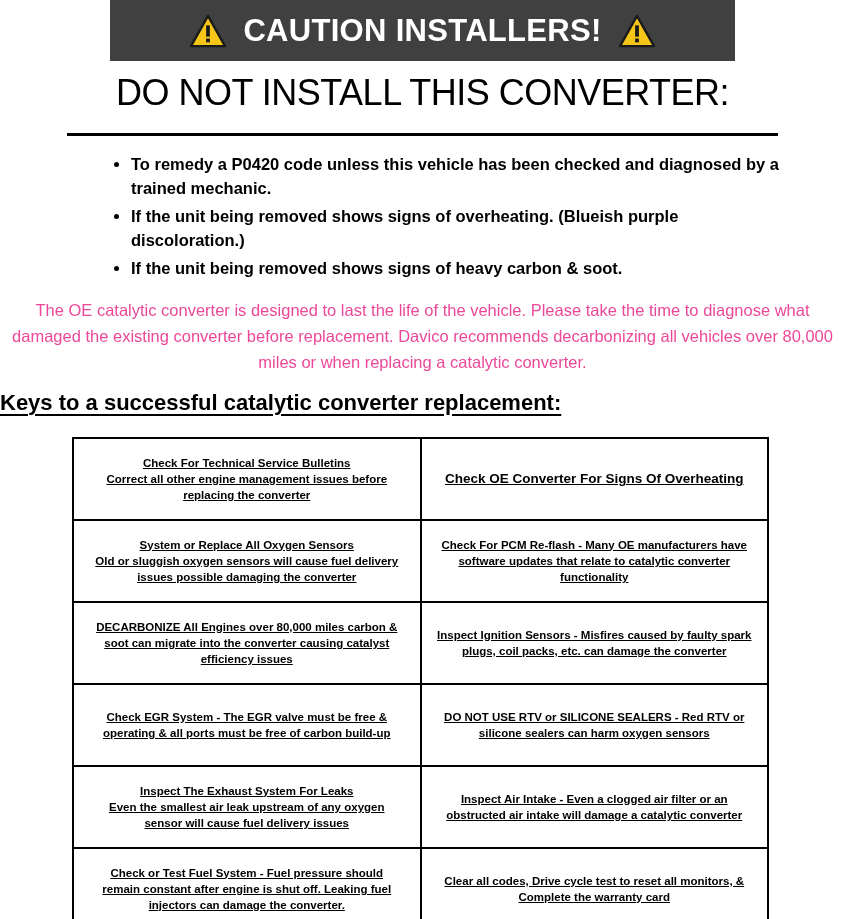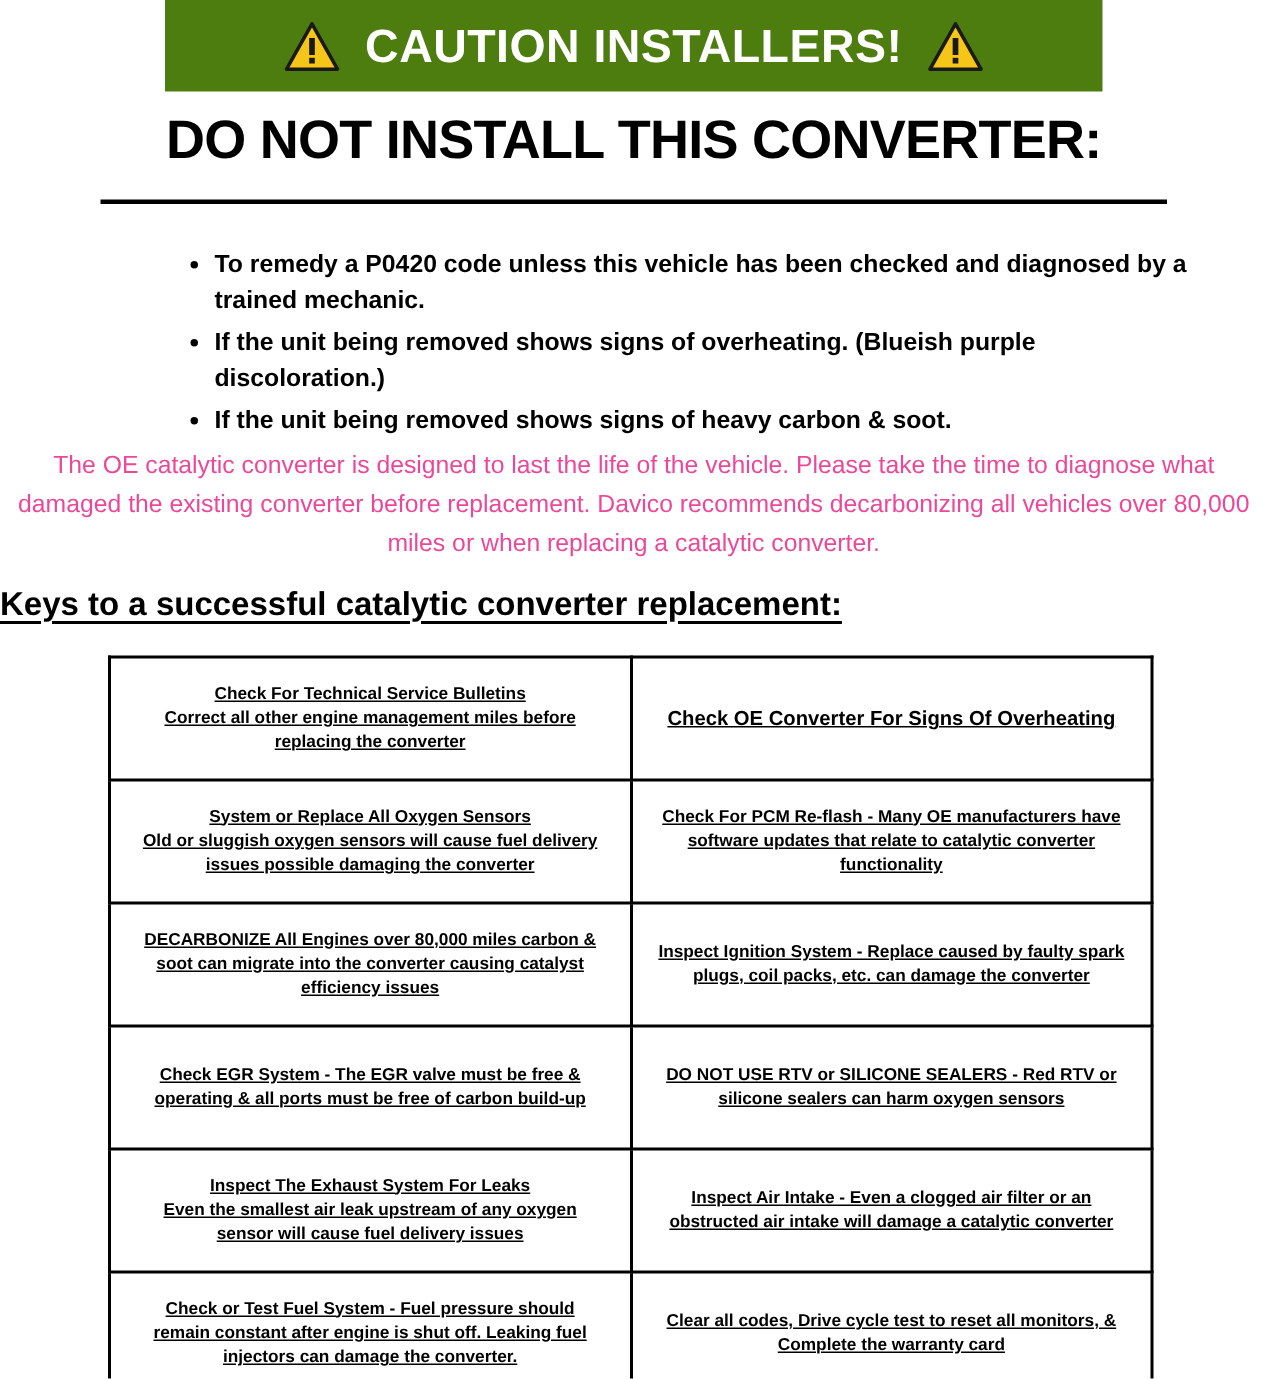--- a/index.html
+++ b/index.html
@@ -20,21 +20,21 @@
     height: 919px;
   }
 
   
   .banner {
     position: absolute;
     left: 110px;
     top: 0px;
     width: 625px;
     height: 61px;
-    background: #4d7c0f;
+    background: #404040;
     display: flex;
     align-items: center;
     justify-content: center;
     gap: 16px;
   }
   .banner-text {
     color: #ffffff;
     font-size: 31px;
     font-weight: bold;
     letter-spacing: 0.3px;
@@ -47,40 +47,40 @@
   }
 
   
   .headline {
     position: absolute;
     left: 0;
     top: 72px;
     width: 845px;
     text-align: center;
     font-size: 36px;
-    font-weight: bold;
+    font-weight: normal;
     letter-spacing: -0.5px;
   }
 
   .rule {
     position: absolute;
     left: 67px;
     top: 133px;
     width: 711px;
     height: 3px;
     background: #000000;
   }
 
   
   .bullets {
     position: absolute;
     left: 95px;
     top: 152px;
     width: 660px;
-    margin: 12px;
+    margin: 0;
     padding: 0 0 0 36px;
     list-style: disc;
   }
   .bullets li {
     font-size: 16.5px;
     font-weight: bold;
     line-height: 1.48;
     margin-bottom: 3px;
   }
 
@@ -168,21 +168,21 @@
 
   <div class="para">The OE catalytic converter is designed to last the life of the vehicle. Please take the time to diagnose what damaged the existing converter before replacement. Davico recommends decarbonizing all vehicles over 80,000 miles or when replacing a catalytic converter.</div>
 
   <div class="keys-heading">Keys to a successful catalytic converter replacement:</div>
 
   <table class="keys-table">
     <tbody>
       <tr>
         <td>
           <span class="cell-line">Check For Technical Service Bulletins</span>
-          <span class="cell-line">Correct all other engine management miles before</span>
+          <span class="cell-line">Correct all other engine management issues before</span>
           <span class="cell-line">replacing the converter</span>
         </td>
         <td class="big">
           <span class="cell-line">Check OE Converter For Signs Of Overheating</span>
         </td>
       </tr>
       <tr>
         <td>
           <span class="cell-line">System or Replace All Oxygen Sensors</span>
           <span class="cell-line">Old or sluggish oxygen sensors will cause fuel delivery</span>
@@ -194,21 +194,21 @@
           <span class="cell-line">functionality</span>
         </td>
       </tr>
       <tr>
         <td>
           <span class="cell-line">DECARBONIZE All Engines over 80,000 miles carbon &amp;</span>
           <span class="cell-line">soot can migrate into the converter causing catalyst</span>
           <span class="cell-line">efficiency issues</span>
         </td>
         <td>
-          <span class="cell-line">Inspect Ignition System - Replace caused by faulty spark</span>
+          <span class="cell-line">Inspect Ignition Sensors - Misfires caused by faulty spark</span>
           <span class="cell-line">plugs, coil packs, etc. can damage the converter</span>
         </td>
       </tr>
       <tr>
         <td>
           <span class="cell-line">Check EGR System - The EGR valve must be free &amp;</span>
           <span class="cell-line">operating &amp; all ports must be free of carbon build-up</span>
         </td>
         <td>
           <span class="cell-line">DO NOT USE RTV or SILICONE SEALERS - Red RTV or</span>

